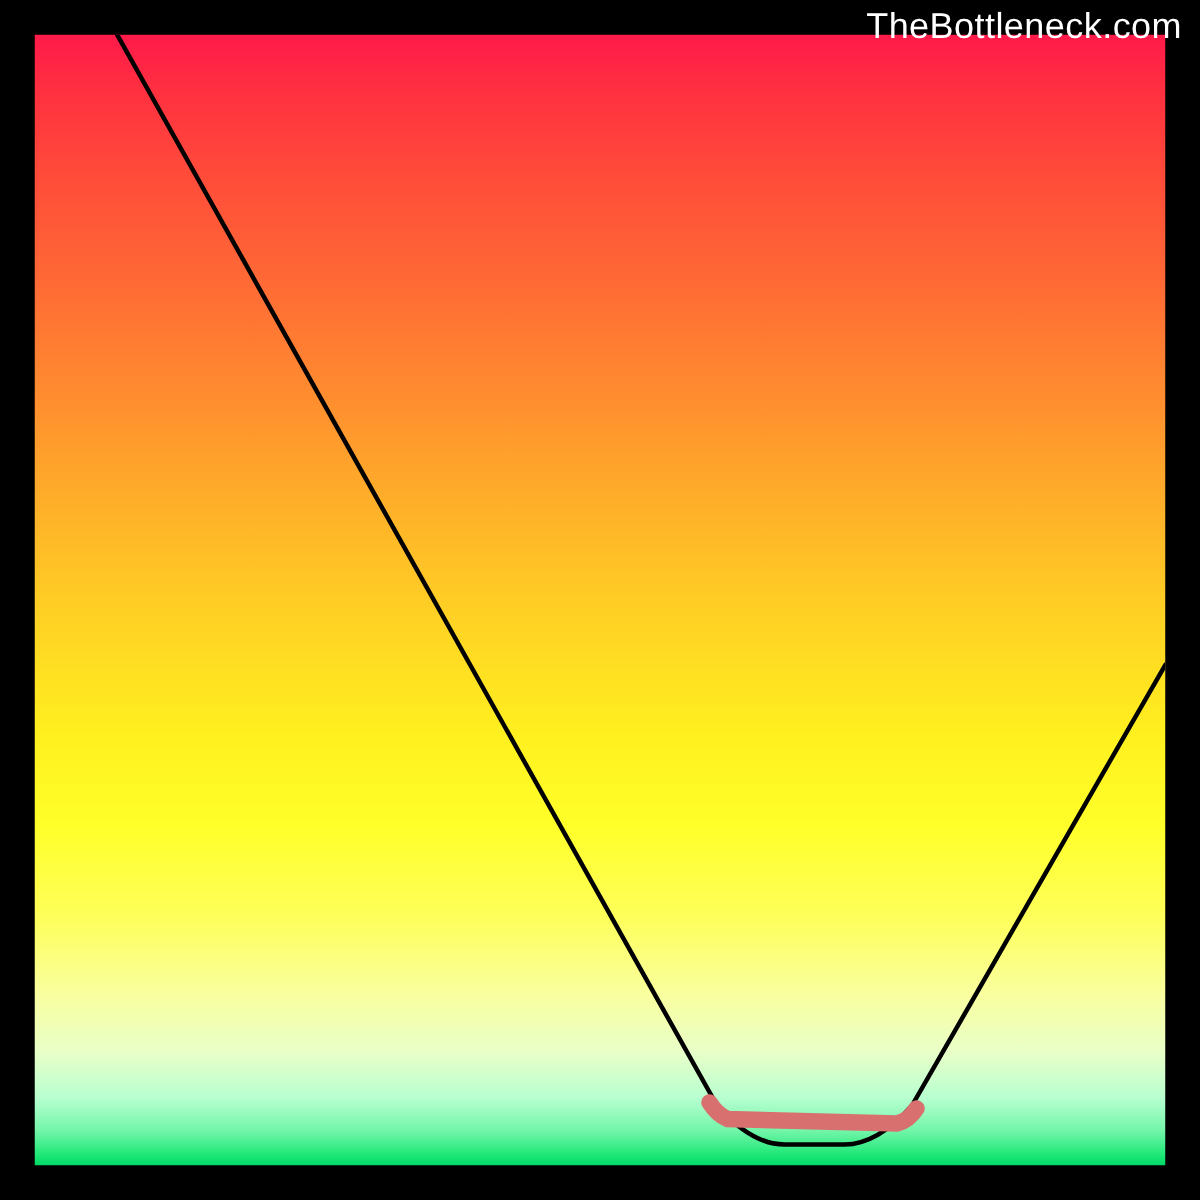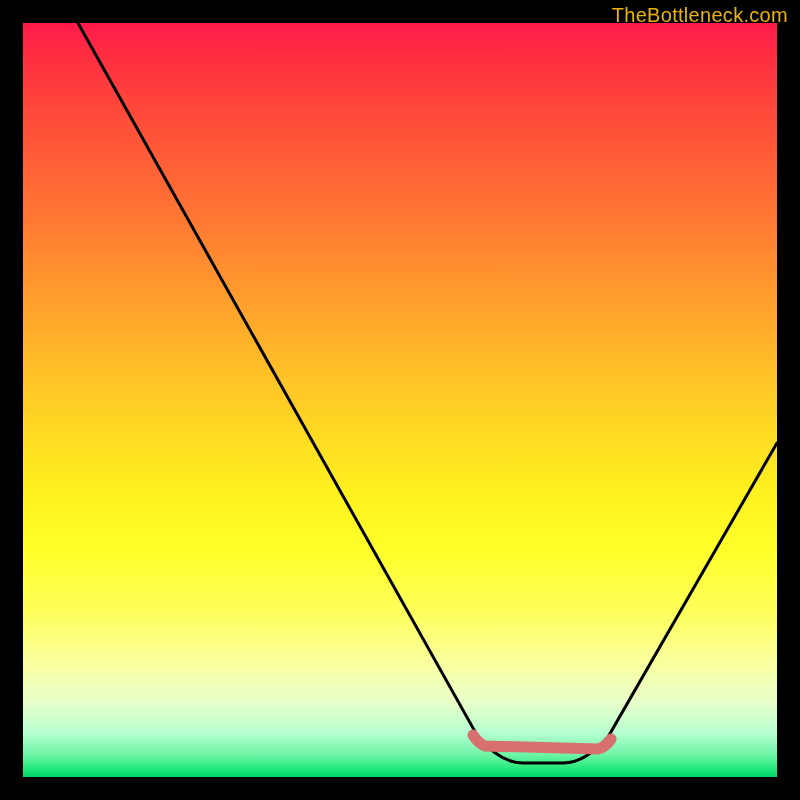--- a/index.html
+++ b/index.html
@@ -8,22 +8,22 @@
     width: 800px;
     height: 800px;
     background: #000;
     font-family: Arial, Helvetica, sans-serif;
     position: relative;
   }
   .watermark {
     position: absolute;
     top: 4px;
     right: 12px;
-    color: #eab308;
-    font-size: 20px;
+    color: #ffffff;
+    font-size: 24px;
     font-weight: 500;
     z-index: 5;
     letter-spacing: 0.3px;
   }
   .plot-area {
     position: absolute;
     left: 23px;
     top: 23px;
     width: 754px;
     height: 754px;

